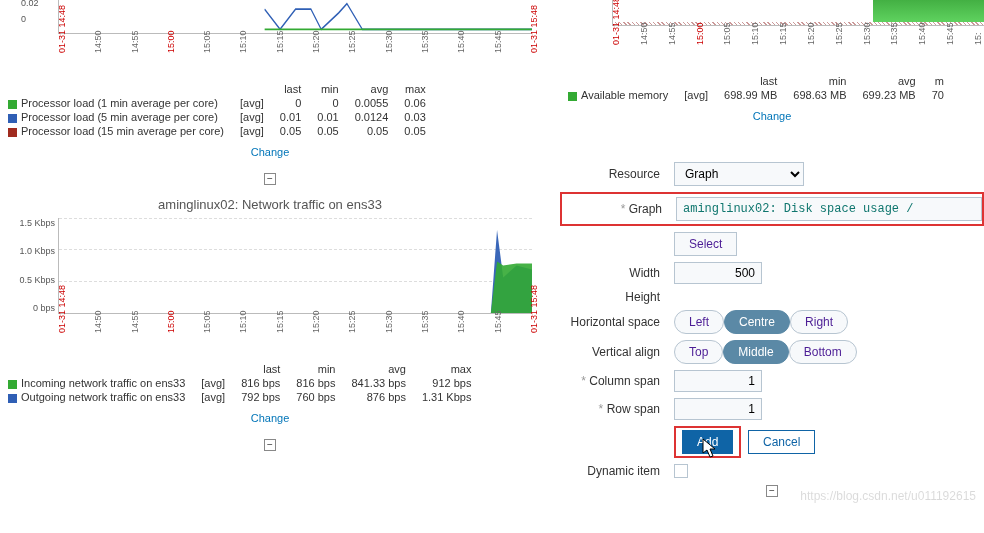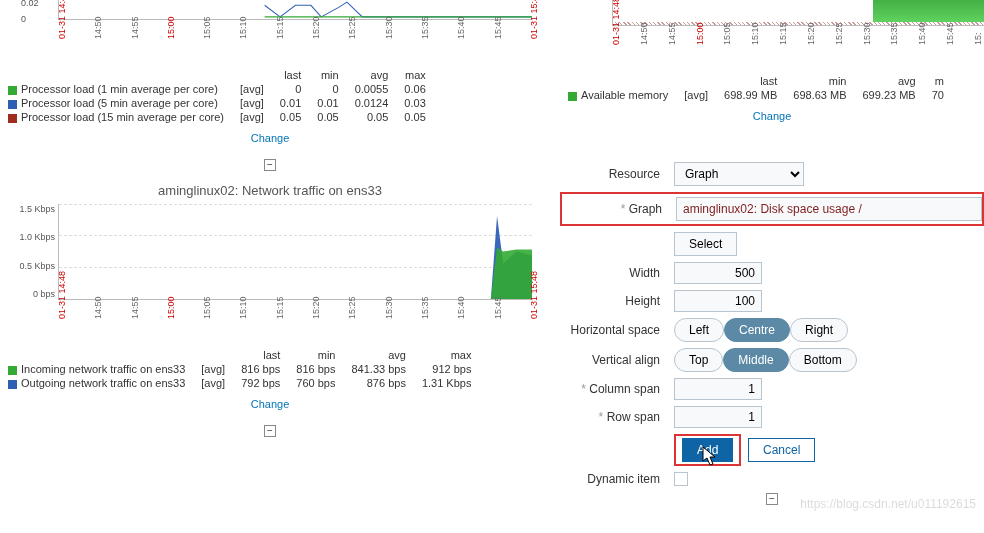--- a/index.html
+++ b/index.html
@@ -69,21 +69,21 @@
     color: #555;
     display: flex;
     flex-direction: column;
     justify-content: space-between;
     text-align: right;
   }
   .grid-h { position: absolute; left: 0; right: 0; border-top: 1px dashed #ddd; }
 
   
   .mini-top-left {
-    height: 20px;
+    height: 34px;
     margin: 0 8px 0 58px;
     border-left: 1px solid #bbb;
     border-bottom: 1px solid #bbb;
     position: relative;
   }
   .mini-top-left-y {
     position: absolute; left: -38px; top: -2px; font-size: 9px; color:#555;
   }
 
   
@@ -109,27 +109,27 @@
     font-size: 12px;
     padding: 3px 6px;
     border: 1px solid #b7c5d1;
     background: #f7f9fb;
   }
   select { width: 130px; height: 24px; }
   input.num { width: 88px; text-align: right; }
   .graph-row-wrap { border: 2px solid #d33; padding: 3px 0; margin: 2px 0; }
   .graph-input {
     flex: 1; background: #f7f9fb; border: 1px solid #b7c5d1;
-    padding: 4px 6px; color: #7f1d1d; min-height: 20px;
+    padding: 4px 6px; color: #0f766e; min-height: 20px; font-family: Liberation Mono, monospace;
   }
   .select-btn, .btn, .seg {
     display: inline-block;
     border: 1px solid #b7c5d1;
     background: #f7f9fb;
-    color: #000000;
+    color: #4c1d95;
     padding: 4px 14px;
     font-size: 12px;
     cursor: pointer;
   }
   .seg-group { display: flex; }
   .seg { border-radius: 12px; }
   .seg.active { background: #5b89a6; color: #fff; border-color: #5b89a6; }
   .btn-primary { background: #0f64a6; color: #fff; border-color: #0f64a6; }
   .btn-outline { background: #fff; color: #0f64a6; border-color: #0f64a6; }
   .add-wrap { border: 2px solid #d33; padding: 2px 6px; display: inline-block; position: relative; }
@@ -351,21 +351,20 @@
         <div class="lbl"></div>
         <span class="select-btn">Select</span>
       </div>
 
       <div class="form-row">
         <div class="lbl">Width</div>
         <input type="text" class="num" value="500" style="">
       </div>
       <div class="form-row">
         <div class="lbl">Height</div>
-        <input type="text" class="num" value="100" style="">
       </div>
 
       <div class="form-row">
         <div class="lbl">Horizontal space</div>
         <div class="seg-group">
           <span class="seg">Left</span>
           <span class="seg active">Centre</span>
           <span class="seg">Right</span>
         </div>
       </div>

